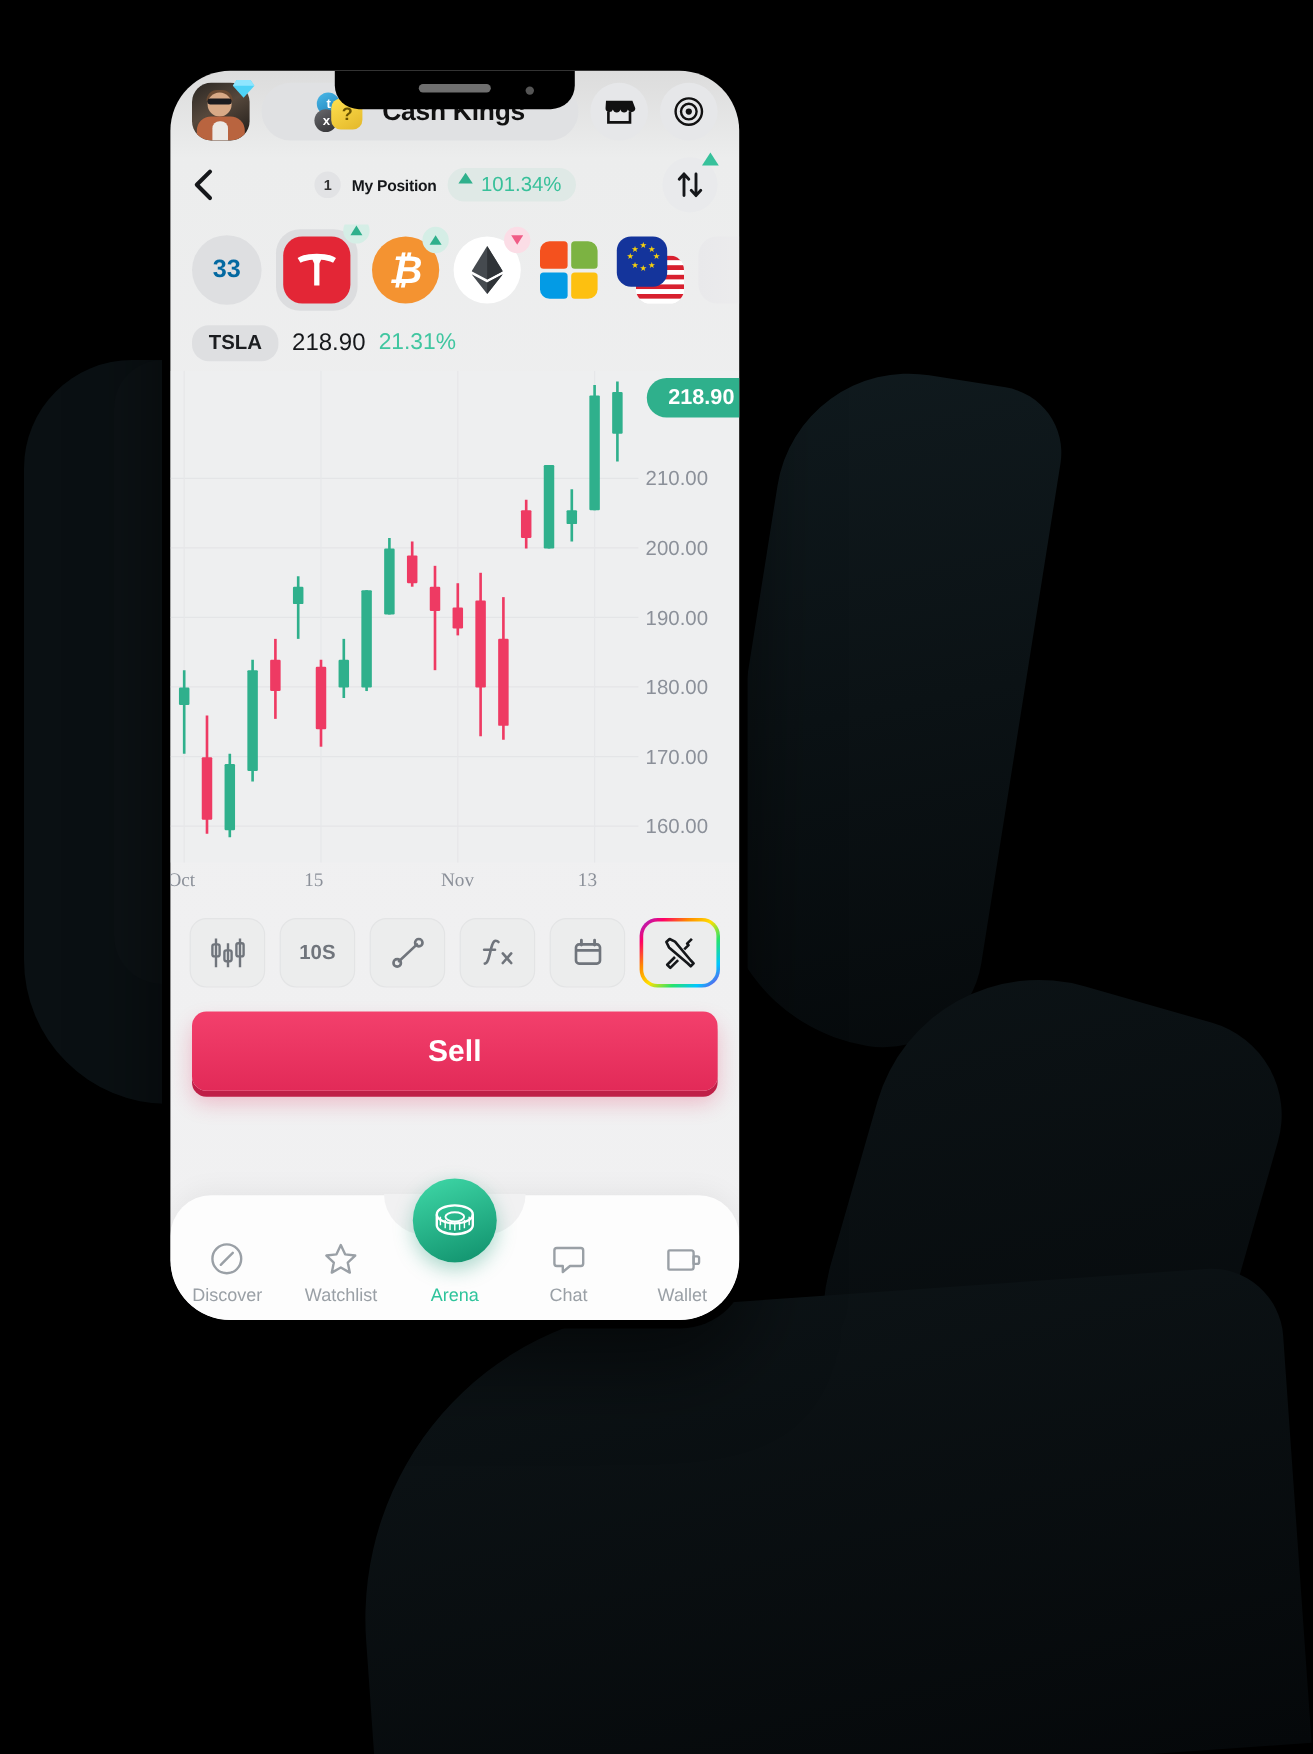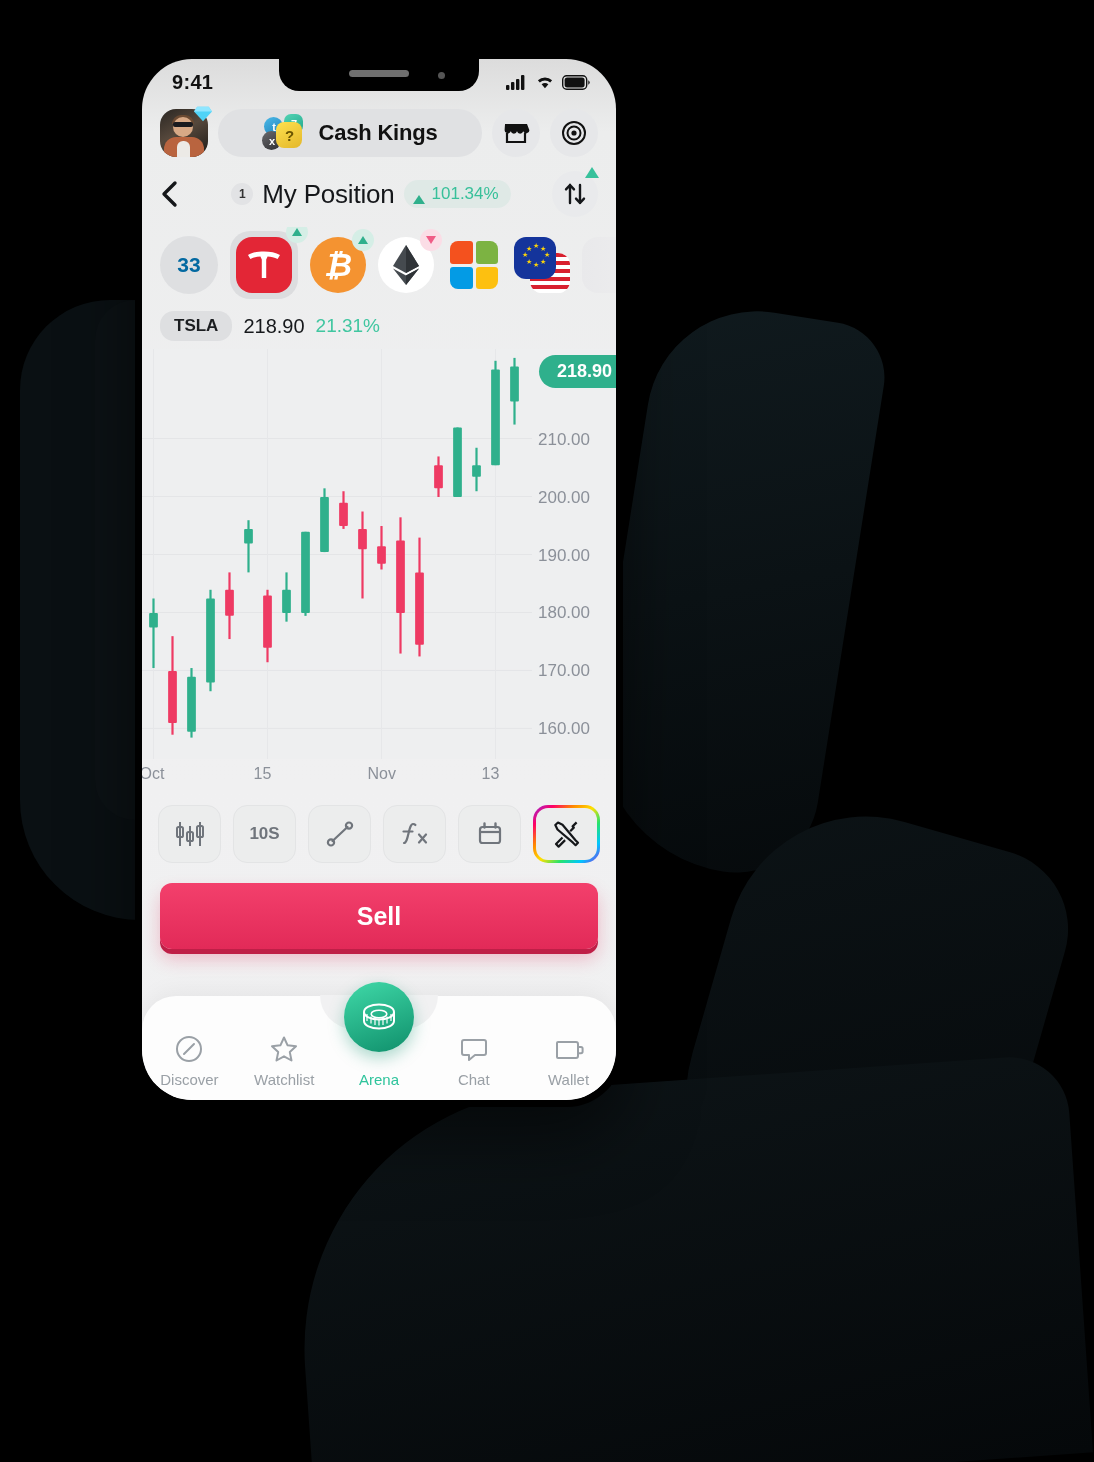--- a/index.html
+++ b/index.html
@@ -80,22 +80,22 @@
   .round-btn{ width:48px; height:48px; border-radius:50%; background:#e6e7e9;
     display:flex; align-items:center; justify-content:center; flex:0 0 auto; }
 
   
   .posrow{ display:flex; align-items:center; padding:6px 18px 10px 18px; gap:10px; }
   .chev{ width:30px; display:flex; align-items:center; justify-content:flex-start; }
   .pos-center{ flex:1; display:flex; align-items:center; justify-content:center; gap:9px; }
   .num-badge{ width:22px; height:22px; border-radius:50%; background:#e2e3e5;
     display:flex; align-items:center; justify-content:center;
     font-size:12px; font-weight:600; color:#333; }
-  .pos-title{ font-size:26px; font-weight:400; color:#15171a; letter-spacing:-.2px; }
-  .pct-pill{ display:flex; align-items:flex-end; gap:7px; background:#dfe9e6;
+  .pos-title{ font-size:13px; font-weight:700; color:#15171a; letter-spacing:-.2px; }
+  .pct-pill{ display:flex; align-items:flex-start; gap:7px; background:#dfe9e6;
     border-radius:14px; padding:4px 12px 4px 9px; }
   .tri{ width:0; height:0; border-left:6px solid transparent; border-right:6px solid transparent; }
   .tri.up{ border-bottom:9px solid #2fb08c; }
   .tri.down{ border-top:9px solid #e8567f; }
   .pct-val{ font-size:17px; font-weight:500; color:#38c09a; }
   .sort-btn{ position:relative; width:46px; height:46px; border-radius:50%;
     background:#e9eaec; display:flex; align-items:center; justify-content:center; }
   .sort-btn .tip{ position:absolute; right:-1px; top:-4px; width:0; height:0;
     border-left:7px solid transparent; border-right:7px solid transparent;
     border-bottom:11px solid #37c19b; }
@@ -146,21 +146,21 @@
   .chg{ font-size:19px; color:#40c6a0; }
 
   
   .chart-wrap{ position:relative; height:410px; margin-top:2px; }
   .chart-svg{ display:block; width:100%; height:100%; }
   .price-tag{ position:absolute; right:-22px; top:6px; background:#2fb08c;
     color:#fff; font-size:18px; font-weight:700; border-radius:18px;
     padding:6px 26px 6px 18px; z-index:6; }
 
   .xaxis{ display:flex; padding:4px 0 0 0; position:relative; height:34px; }
-  .xaxis span{ position:absolute; font-size:16px; color:#8b9099; }
+  .xaxis span{ position:absolute; font-size:16px; color:#8b9099;font-family:Liberation Serif, serif; }
 
   
   .toolbar{ display:flex; gap:12px; padding:12px 16px 6px 16px;justify-content:flex-end; }
   .tool{ flex:1; height:58px; border-radius:14px; background:#eceded;
     border:1px solid #e3e4e5; display:flex; align-items:center; justify-content:center;
     color:#70757c; font-size:17px; font-weight:600; }
   .tool.rainbow{ background:transparent; border:none; padding:3px;
     border-radius:15px;
     background-image:linear-gradient(135deg,#8e2de2,#ff0066,#ff8a00,#ffe000,#27e36b,#00c6ff,#8e2de2); }
   .tool.rainbow > div{ width:100%; height:100%; border-radius:12px; background:#eceded;
@@ -204,40 +204,20 @@
   <div class="hand h2"></div>
 
   <div id="phone">
     <div id="screen">
 
       <div class="notch">
         <div class="speaker"></div>
         <div class="cam"></div>
       </div>
 
-      <div class="statusbar">
-        <div class="status-time">9:41</div>
-        <div class="status-right">
-          <svg width="22" height="16" viewBox="0 0 22 16">
-            <rect x="0" y="11" width="3.4" height="5" rx="1" fill="#111"></rect>
-            <rect x="5" y="8" width="3.4" height="8" rx="1" fill="#111"></rect>
-            <rect x="10" y="5" width="3.4" height="11" rx="1" fill="#111"></rect>
-            <rect x="15" y="1" width="3.4" height="15" rx="1" fill="#111"></rect>
-          </svg>
-          <svg width="20" height="16" viewBox="0 0 20 16">
-            <path d="M10 14.2 L6.6 10.3a5.3 5.3 0 0 1 6.8 0z" fill="#111"></path>
-            <path d="M2.9 6.3a10.6 10.6 0 0 1 14.2 0l-1.9 2.1a7.8 7.8 0 0 0-10.4 0z" fill="#111"></path>
-          </svg>
-          <svg width="28" height="15" viewBox="0 0 28 15">
-            <rect x="0.7" y="0.7" width="24" height="13.6" rx="4" fill="none" stroke="#111" stroke-width="1.4"></rect>
-            <rect x="2.6" y="2.6" width="20" height="9.8" rx="2.6" fill="#111"></rect>
-            <path d="M26.3 5.2v4.6a2.6 2.6 0 0 0 0-4.6z" fill="#111"></path>
-          </svg>
-        </div>
-      </div>
 
       <div class="topbar">
         <div class="avatar-wrap">
           <div class="avatar">
             <div class="hair"></div>
             <div class="face"></div>
             <div class="glasses"></div>
             <div class="body"></div>
             <div class="shirt"></div>
           </div>

